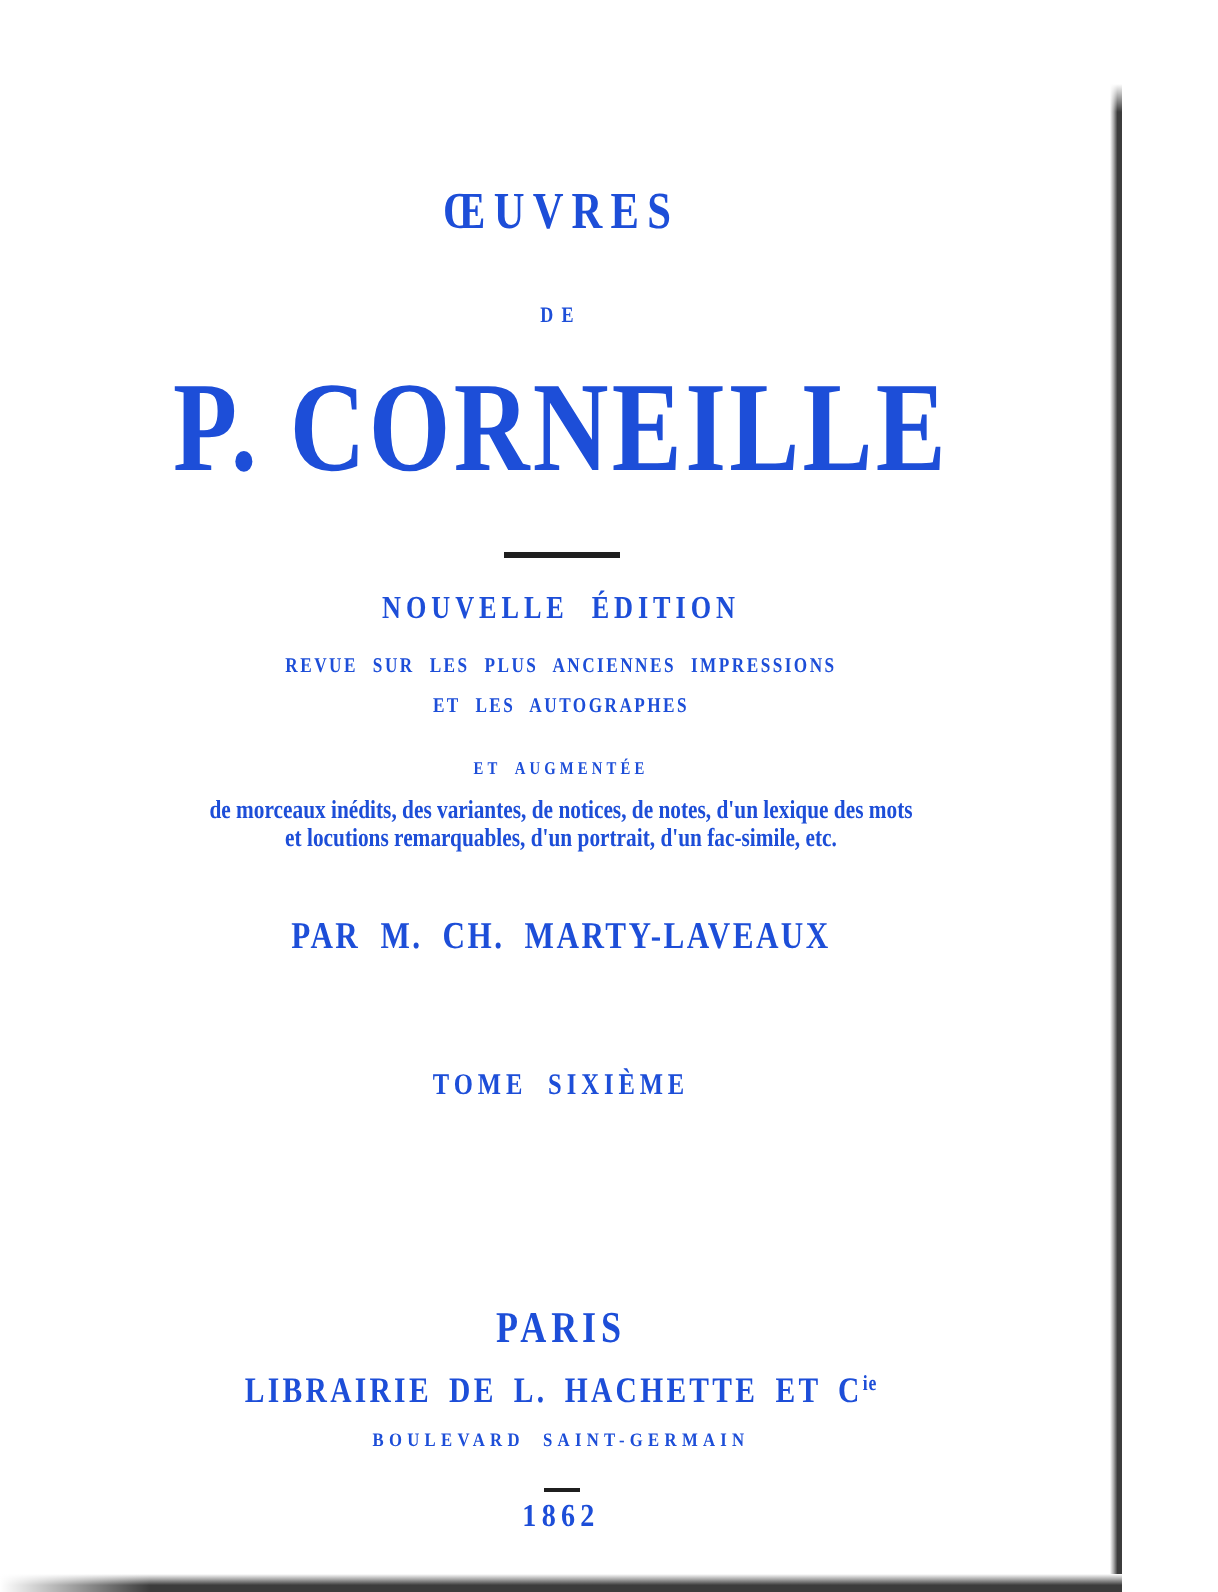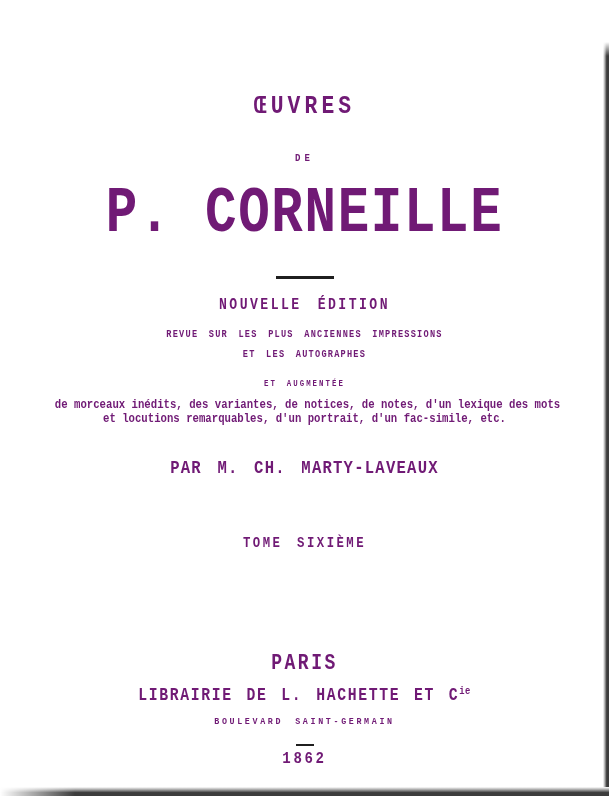--- a/index.html
+++ b/index.html
@@ -1,23 +1,23 @@
 <!DOCTYPE html>
 <html><head>
 <meta charset="utf-8">
 <style>
   html, body { margin: 0; padding: 0; background: #ffffff; }
   .page {
     position: relative;
-    width: 609px;
+    width: 561px;
     height: 796px;
     background: #ffffff;
     overflow: hidden;
-    font-family: Liberation Mono, monospace;
-    color: #701a75;
+    font-family: Liberation Serif, serif;
+    color: #1d4ed8;
   }
   .b {
     position: absolute;
     left: 0;
     width: 100%;
     text-align: center;
     line-height: 1;
     white-space: nowrap;
   }
   .cond   { transform: scaleX(0.82); }

